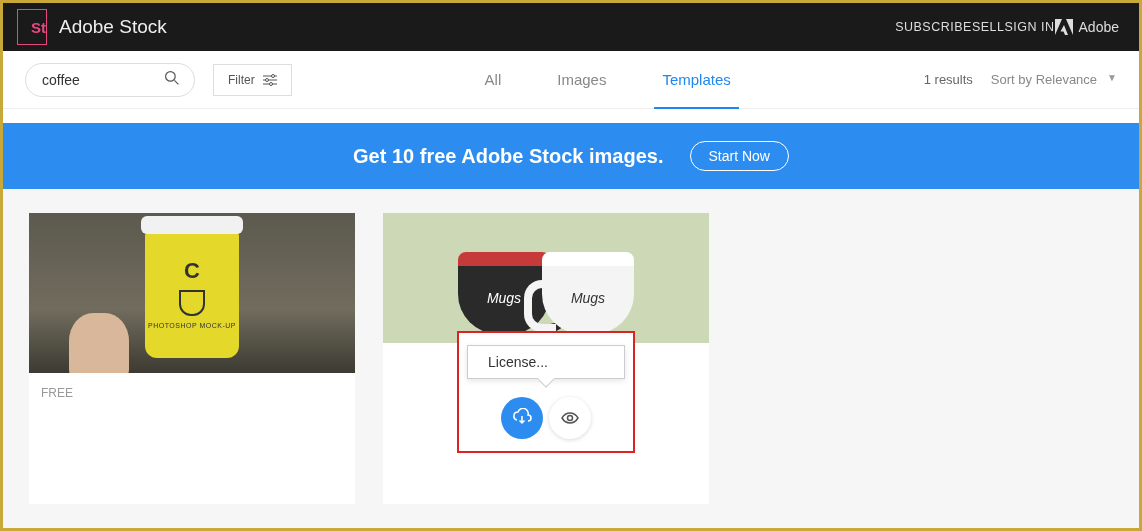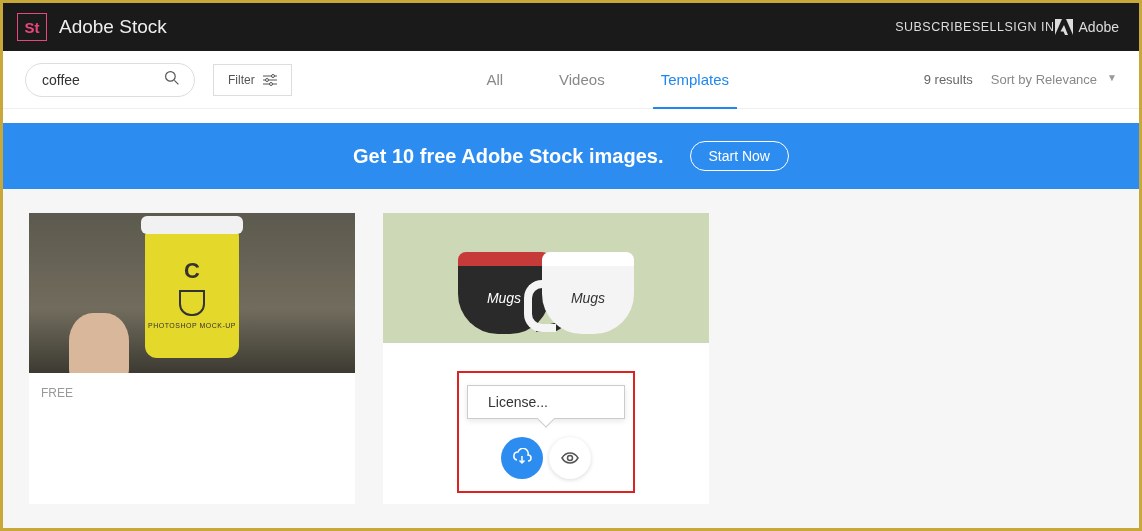--- a/index.html
+++ b/index.html
@@ -1,19 +1,19 @@
 <!DOCTYPE html>
 <html><head>
 <meta charset="utf-8">
 <style>
 * { margin: 0; padding: 0; box-sizing: border-box; }
 body { font-family: -apple-system, BlinkMacSystemFont, "Segoe UI", sans-serif; background: #fff; width: 1142px; height: 531px; overflow: hidden; border: 3px solid #c9a83a; }
 .header { background: #1a1a1a; color: #fff; display: flex; align-items: center; justify-content: space-between; height: 48px; padding: 0 20px 0 14px; }
 .header-left { display: flex; align-items: center; gap: 12px; }
-.logo-box { width: 30px; height: 28px; border: 1.5px solid #e8467f; display: flex; align-items: center; justify-content: center; }
+.logo-box { width: 30px; height: 36px; border: 1.5px solid #e8467f; display: flex; align-items: center; justify-content: flex-end; }
 .logo-box span { font-size: 15px; font-weight: 700; color: #e8467f; }
 .brand { font-size: 19px; font-weight: 300; color: #eee; }
 .header-right { display: flex; align-items: center; }
 .hnav { font-size: 12.5px; color: #ddd; letter-spacing: 0.5px; cursor: pointer; }
 .adobe-logo { display: flex; align-items: center; gap: 6px; font-size: 14px; color: #ddd; }
 .toolbar { display: flex; align-items: center; height: 58px; padding: 0 22px; gap: 18px; border-bottom: 1px solid #eee; }
 .search-wrap { display: flex; align-items: center; border: 1px solid #ddd; border-radius: 20px; height: 34px; padding: 0 14px 0 16px; gap: 10px; width: 170px; }
 .search-wrap input { border: none; outline: none; font-size: 14px; color: #333; flex: 1; width: 100px; }
 .search-icon svg { width: 16px; height: 16px; }
 .filter-btn { display: flex; align-items: center; gap: 8px; border: 1px solid #ddd; height: 32px; padding: 0 14px; font-size: 12px; color: #555; cursor: pointer; }
@@ -44,21 +44,21 @@
 .mug.white { background: #f4f4f4; border-top: 14px solid #fff; margin-left: -8px; }
 .mug::after { content: ""; position: absolute; right: -18px; top: 14px; width: 24px; height: 36px; border: 8px solid; border-color: inherit; border-left: none; border-radius: 0 18px 18px 0; }
 .mug.black::after { border-color: #2a2a2a; }
 .mug.white::after { border-color: #f4f4f4; right: auto; left: -18px; border-left: 8px solid #f4f4f4; border-right: none; border-radius: 18px 0 0 18px; }
 .mug-logo { position: absolute; top: 24px; left: 50%; transform: translateX(-50%); font-size: 14px; font-style: italic; }
 .mug.black .mug-logo { color: #fff; }
 .mug.white .mug-logo { color: #333; }
 .card-footer { display: flex; align-items: center; justify-content: space-between; padding: 10px 12px; font-size: 12px; color: #999; height: 40px; }
 .card-footer .cat { color: #555; }
 .price { color: #999; }
-.popup-box { position: absolute; left: 50%; top: 118px; transform: translateX(-50%); width: 178px; background: #fff; border: 2.5px solid #d22; padding: 0; z-index: 10; margin-top: 40px; }
+.popup-box { position: absolute; left: 50%; top: 118px; transform: translateX(-50%); width: 178px; background: #fff; border: 2.5px solid #d22; padding: 0; z-index: 10; }
 .tooltip { background: #fff; border: 1px solid #ccc; box-shadow: 0 2px 6px rgba(0,0,0,0.1); padding: 8px 20px; font-size: 14px; color: #333; position: relative; margin: 12px 8px 18px; }
 .tooltip::after { content: ""; position: absolute; bottom: -7px; left: 50%; transform: translateX(-50%) rotate(45deg); width: 12px; height: 12px; background: #fff; border-right: 1px solid #ccc; border-bottom: 1px solid #ccc; }
 .action-row { display: flex; align-items: center; justify-content: center; gap: 6px; padding-bottom: 12px; }
 .circle-btn { width: 42px; height: 42px; border-radius: 50%; display: flex; align-items: center; justify-content: center; cursor: pointer; }
 .circle-btn.blue { background: #2d8cf0; color: #fff; }
 .circle-btn.white { background: #fff; color: #555; box-shadow: 0 1px 4px rgba(0,0,0,0.15); }
 .chev { font-size: 10px; color: #999; }
 </style>
 </head>
 <body>
@@ -99,25 +99,25 @@
       <line x1="0" y1="2" x2="14" y2="2" stroke="#555"></line>
         <circle cx="10" cy="2" r="1.5" fill="#fff" stroke="#555"></circle>
       <line x1="0" y1="6" x2="14" y2="6" stroke="#555"></line>
         <circle cx="4" cy="6" r="1.5" fill="#fff" stroke="#555"></circle>
       <line x1="0" y1="10" x2="14" y2="10" stroke="#555"></line>
         <circle cx="8" cy="10" r="1.5" fill="#fff" stroke="#555"></circle>
     </svg>
   </div>
   <div class="tabs">
     <div class="tab">All</div>
-    <div class="tab">Videos</div>
+    <div class="tab">Images</div>
     <div class="tab active">Templates</div>
   </div>
   <div class="toolbar-right">
-    <div class="results-count">9 results</div>
+    <div class="results-count">1 results</div>
     <div class="sort-select">
       <span>Sort by Relevance</span>
       <span class="chev">▼</span>
     </div>
   </div>
 </div>
 
 <div class="banner">
   <div class="banner-text">Get 10 free Adobe Stock images.</div>
   <div class="banner-btn">Start Now</div>

